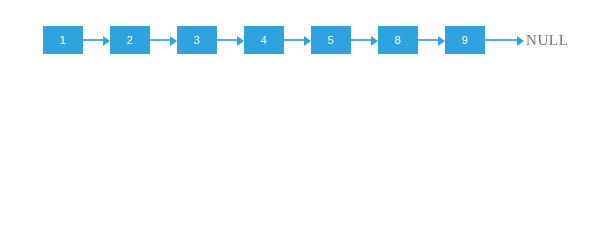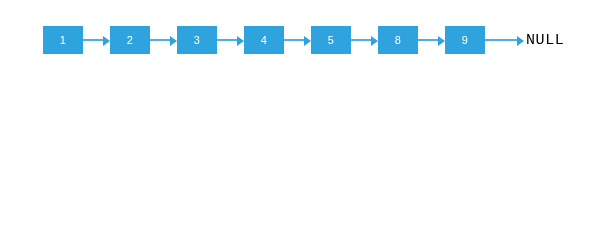--- a/index.html
+++ b/index.html
@@ -86,24 +86,24 @@
     width: 41px;
   }
   .arrow-tail .arrow-shaft {
     width: 34px;
   }
   .arrow-tail .arrow-head {
     left: 32px;
   }
 
   .null-label {
-    color: #000000;
+    color: #737373;
     font-size: 15px;
     line-height: 1;
-    font-family: Liberation Mono, monospace;
+    font-family: Liberation Serif, serif;
     letter-spacing: 0.6px;
     flex: 0 0 auto;
     white-space: nowrap;
   }
 </style>
 </head>
 <body>
 
 <div id="linked-list-diagram">
 

